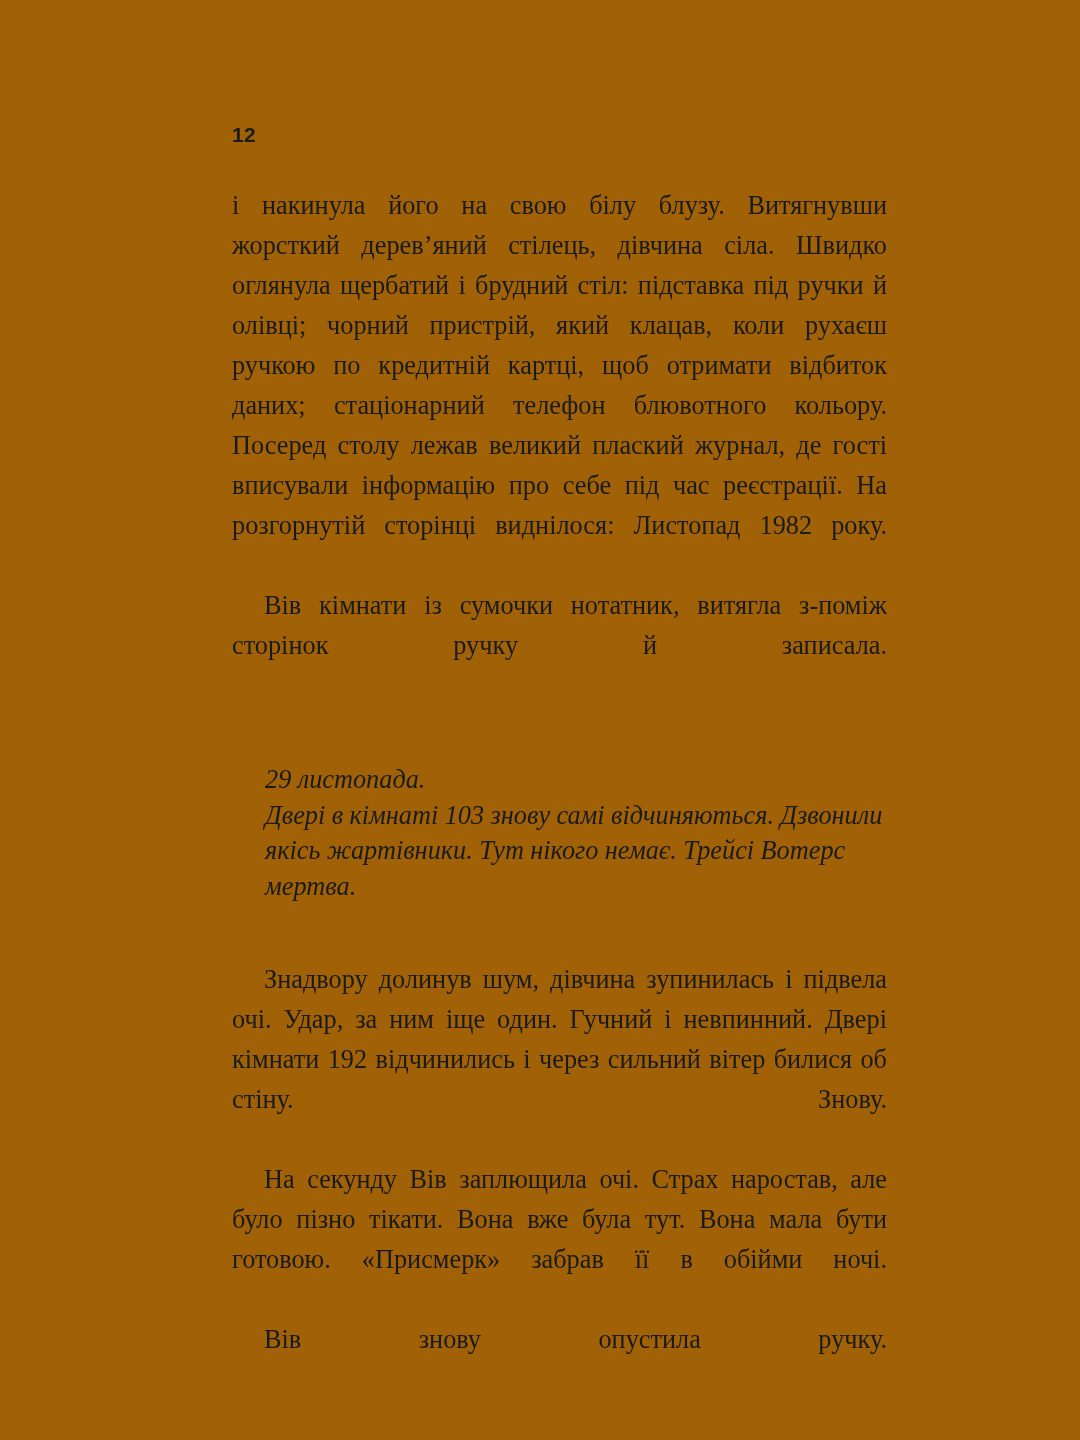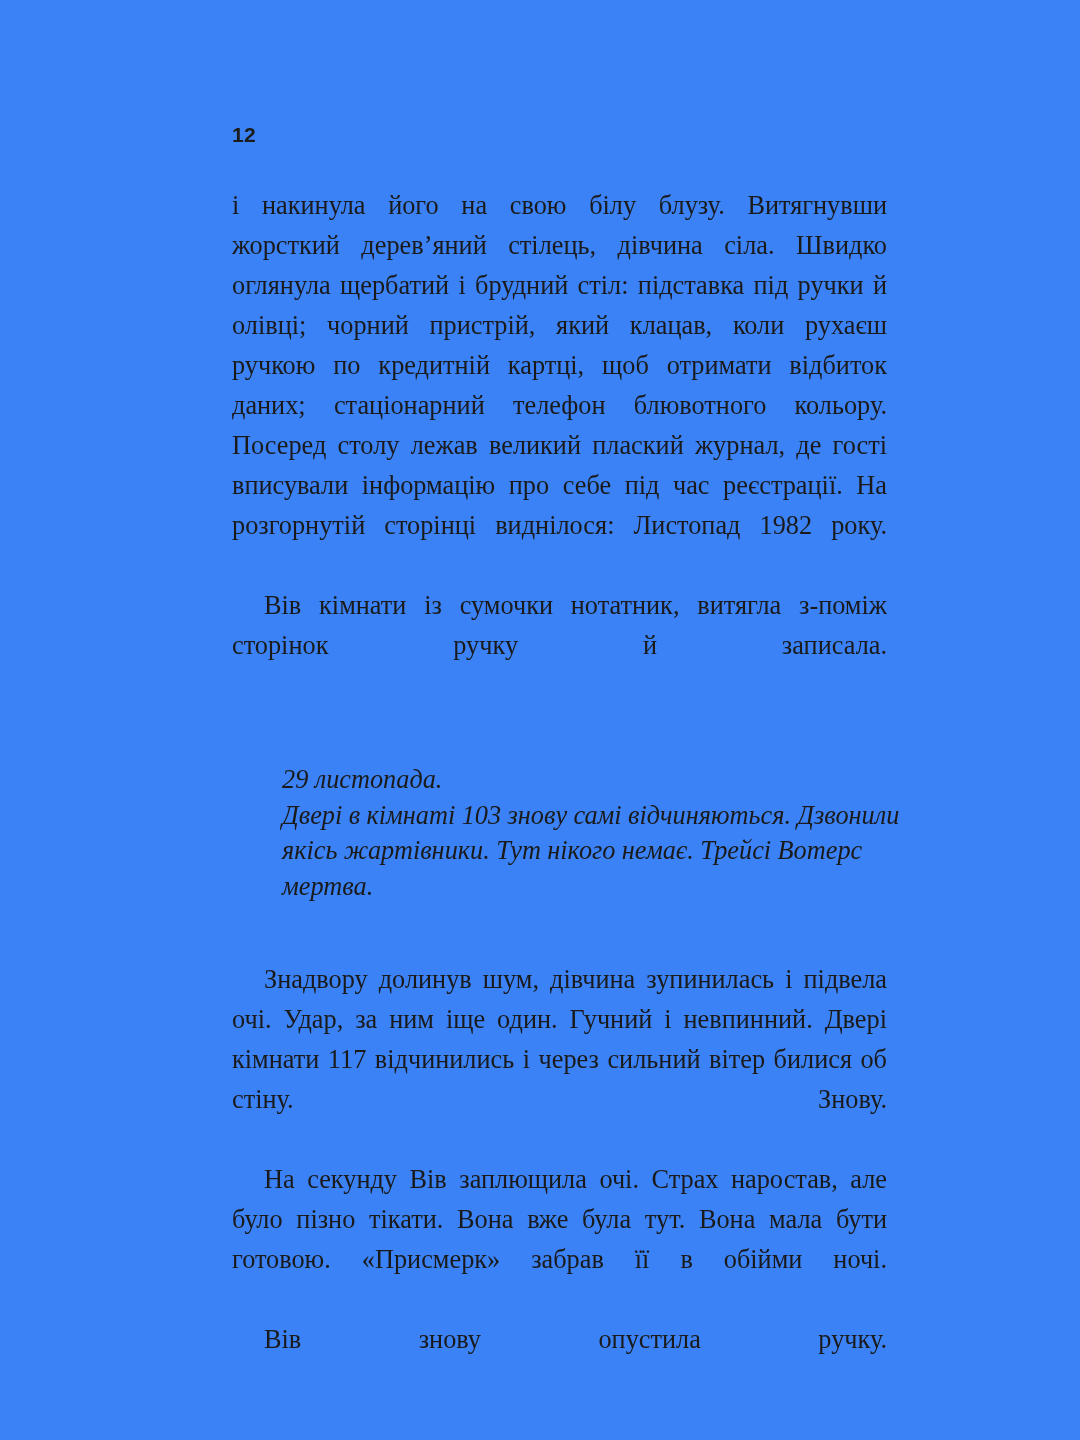--- a/index.html
+++ b/index.html
@@ -58,21 +58,21 @@
 
   p.body-para {
     text-indent: 0;
   }
   p.body-para.indented {
     text-indent: 32px;
   }
 
   
   .journal {
-    margin-left: 50px;
+    margin-left: 33px;
     width: 622px;
   }
   .journal p {
     font-style: italic;
     font-size: 26.3px;
     line-height: 35.6px;
     text-align: left;
     width: 618px;
   }
   .gap-block { height: 56px; }
@@ -81,40 +81,40 @@
   p::after {
     content: "";
     display: inline-block;
     width: 100%;
   }
   p.no-stretch::after { content: none; }
 </style>
 </head>
 <body style="background: rgb(253, 253, 253); color: rgb(26, 26, 26);">
 
-<div class="page" style="background: #3b82f6;">
+<div class="page" style="background: #a16207;">
 
   <div class="folio">12</div>
 
   <div class="column">
 
     <p class="body-para">і накинула його на свою білу блузу. Витягнувши жорсткий дерев’яний стілець, дівчина сіла. Швидко оглянула щербатий і брудний стіл: підставка під ручки й олівці; чорний пристрій, який клацав, коли рухаєш ручкою по кредитній картці, щоб отримати відбиток даних; стаціонарний телефон блювотного кольору. Посеред столу лежав великий плаский журнал, де гості вписували інформацію про себе під час реєстрації. На розгорнутій сторінці виднілося: Листопад 1982 року.</p>
 
     <p class="body-para indented">Вів кімнати із сумочки нотатник, витягла з-поміж сторінок ручку й записала.</p>
 
     <div class="gap-block"></div>
 
     <div class="journal">
       <p class="no-stretch">29 листопада.</p>
       <p class="no-stretch">Двері в кімнаті 103 знову самі відчиняються. Дзвонили якісь жартівники. Тут нікого немає. Трейсі Вотерс мертва.</p>
     </div>
 
     <div class="gap-block"></div>
 
-    <p class="body-para indented">Знадвору долинув шум, дівчина зупинилась і підвела очі. Удар, за ним іще один. Гучний і невпинний. Двері кімнати 117 відчинились і через сильний вітер билися об стіну. Знову.</p>
+    <p class="body-para indented">Знадвору долинув шум, дівчина зупинилась і підвела очі. Удар, за ним іще один. Гучний і невпинний. Двері кімнати 192 відчинились і через сильний вітер билися об стіну. Знову.</p>
 
     <p class="body-para indented">На секунду Вів заплющила очі. Страх наростав, але було пізно тікати. Вона вже була тут. Вона мала бути готовою. «Присмерк» забрав її в обійми ночі.</p>
 
     <p class="body-para indented">Вів знову опустила ручку.</p>
 
     <div class="gap-block"></div>
 
 
     <div class="gap-block"></div>
 

